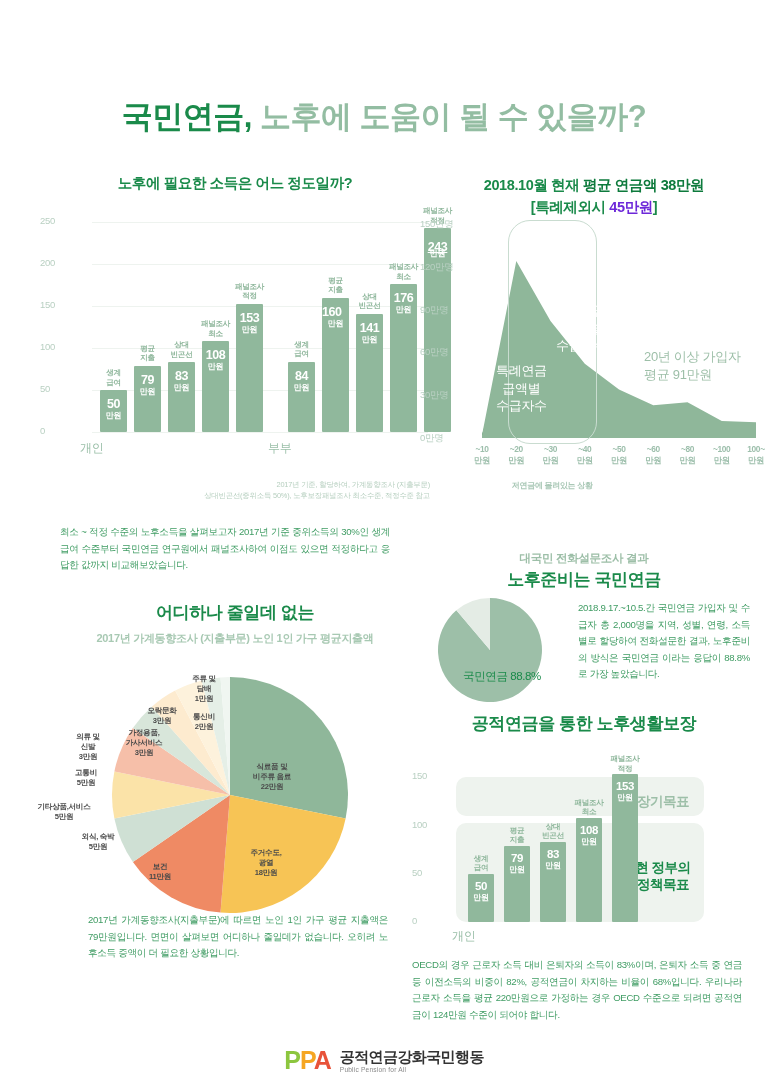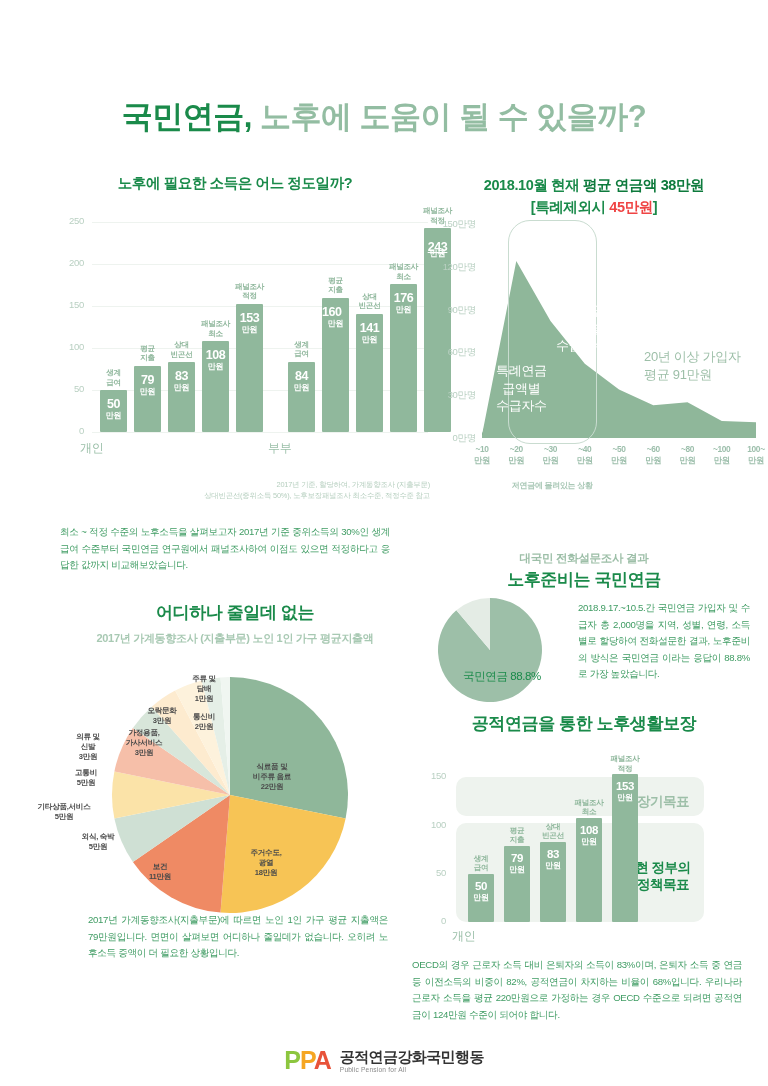--- a/index.html
+++ b/index.html
@@ -34,21 +34,21 @@
   .tiny-note {
     font-size: 7.4px; color: #b6cfbf; text-align: right;
     line-height: 1.55; letter-spacing: -0.2px;
   }
   .body-copy {
     font-size: 9.6px; color: #3f9c63; line-height: 1.72;
     letter-spacing: -0.3px; text-align: justify;
   }
   .axis-lbl {
     position: absolute; font-size: 9.5px; color: #b9d0c2;
-    text-align: right; letter-spacing: -0.3px;
+    text-align: left; letter-spacing: -0.3px;
   }
   .grid-line { position: absolute; height: 1px; background: #eef3ef; }
   .cat-lbl {
     position: absolute; font-size: 12px; color: #9abfa8;
     text-align: left; letter-spacing: -0.3px;
   }
 
   
   .bar {
     position: absolute; bottom: 0;
@@ -193,21 +193,21 @@
     <div class="tiny-note">상대빈곤선(중위소득 50%), 노후보장패널조사 최소수준, 적정수준 참고</div>
   </div>
 
   <div class="body-copy" style="position:absolute;left:60px;top:492px;width:330px;">최소 ~ 적정 수준의 노후소득을 살펴보고자 2017년 기준 중위소득의 30%인 생계급여 수준부터 국민연금 연구원에서 패널조사하여 이점도 있으면 적정하다고 응답한 값까지 비교해보았습니다.</div>
 
   <div style="position:absolute;left:420px;top:144px;width:348px;">
     <div class="sec-title">
       <span>2018.10월 현재 </span><span style="color:#0d7a3c;">평균 연금액 38만원</span>
     </div>
     <div class="sec-title" style="margin-top:2px;">
-      <span>[특례제외시 </span><span style="color:#ef4444;">45만원</span><span>]</span>
+      <span>[특례제외시 </span><span style="color:#6d28d9;">45만원</span><span>]</span>
     </div>
   </div>
 
   <div id="areaChart" style="position:absolute;left:420px;top:170px;width:348px;height:290px;">
       <div class="axis-lbl" style="left:0px;top:230px;width:56px;">0만명</div>
       <div class="axis-lbl" style="left:0px;top:187.2px;width:56px;">30만명</div>
       <div class="axis-lbl" style="left:0px;top:144.39999999999998px;width:56px;">60만명</div>
       <div class="axis-lbl" style="left:0px;top:101.6px;width:56px;">90만명</div>
       <div class="axis-lbl" style="left:0px;top:58.79999999999998px;width:56px;">120만명</div>
       <div class="axis-lbl" style="left:0px;top:16px;width:56px;">150만명</div>

